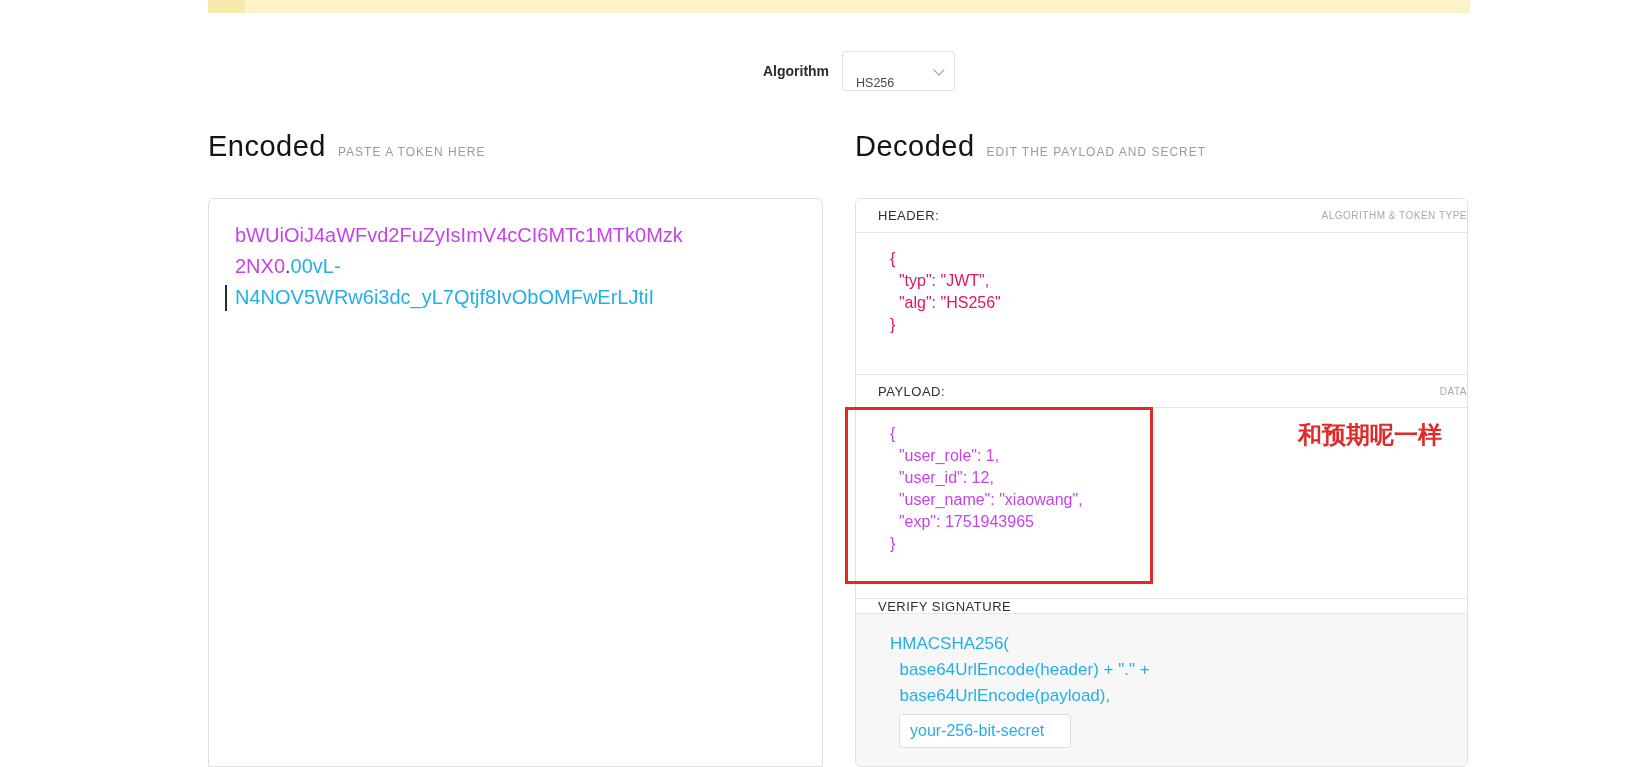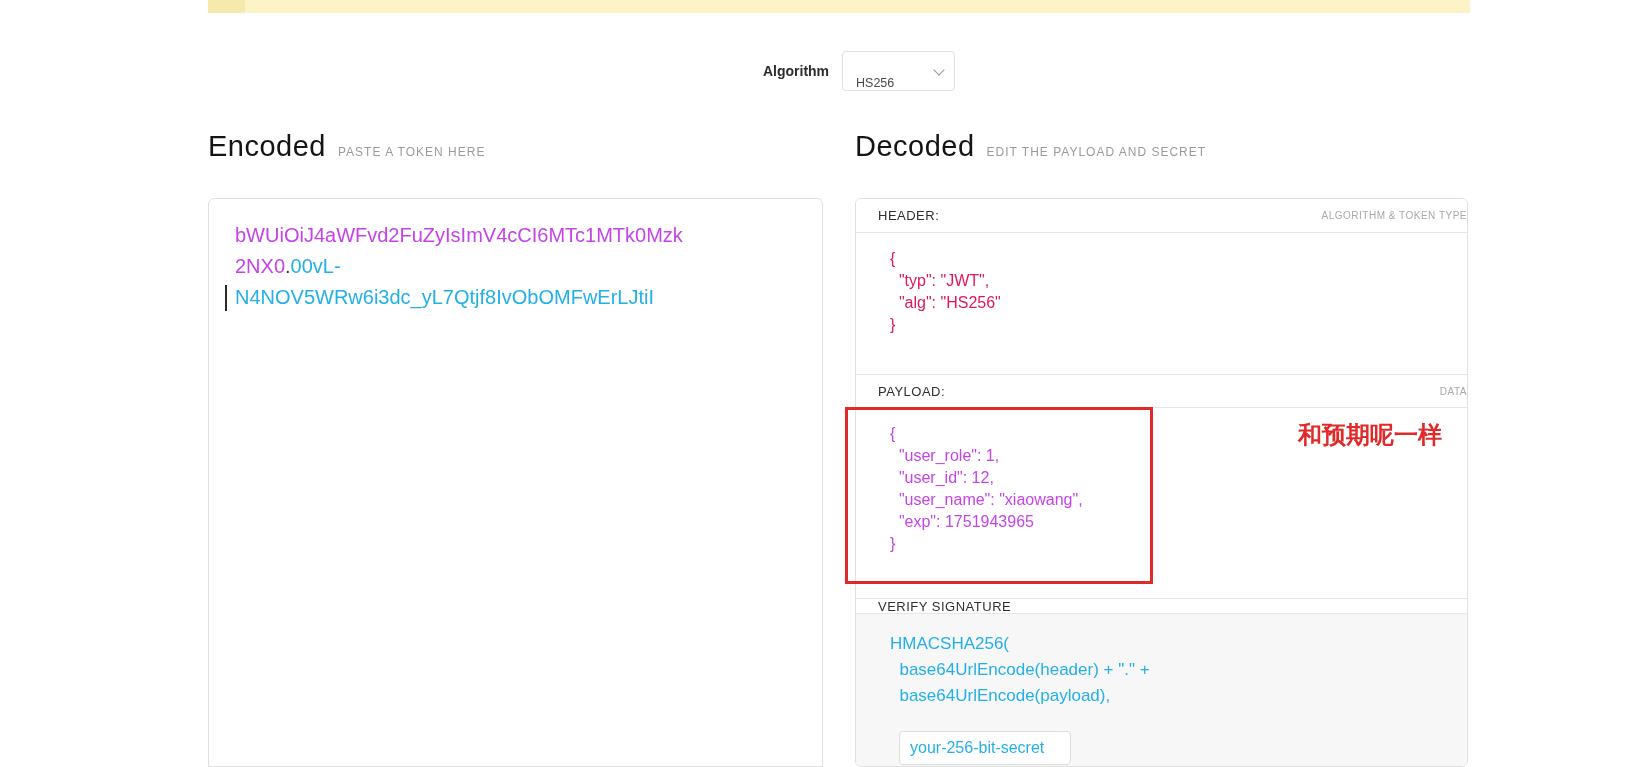--- a/index.html
+++ b/index.html
@@ -52,21 +52,21 @@
   .lbl { font-size:13px; color:#2f2f2f; letter-spacing:.5px; }
   .sublbl { font-size:10px; color:#a8a8a8; letter-spacing:.5px; }
   .json-area { padding:15px 0 0 34px; font-size:16px; line-height:22px; cursor:text; }
   .json-area.header-json { height:141px; flex:0 0 auto; color:#e0175b; }
   .json-area.payload-json { height:190px; flex:0 0 auto; color:#c643ea; }
   .json-line { white-space:pre; }
   .verify-row { height:16px; }
   .sig-area { flex:1 1 auto; background:#f7f7f7; padding:17px 0 0 34px;
     font-size:17px; line-height:26px; color:#23b0e8; }
   .code-line { white-space:pre; }
-  .secret-input { display:block; margin:22px 0 0 9px; width:172px; height:34px;
+  .secret-input { display:block; margin:5px 0 0 9px; width:172px; height:34px;
     border:1px solid #dcdcdc; border-radius:4px; background:#fff; color:#23b0e8;
     font-size:16px; font-family:"Liberation Sans", sans-serif; padding:0 10px; outline:none; }
 
   
   .annotation-box { position:absolute; left:845px; top:407px; width:308px; height:177px;
     border:3px solid #e02929; z-index:5; pointer-events:none; }
   .annotation-text { position:absolute; left:1258px; top:419px; font-size:24px; font-weight:bold;
     color:#e02929; z-index:5;margin-left:40px; }
 </style>
 </head>

